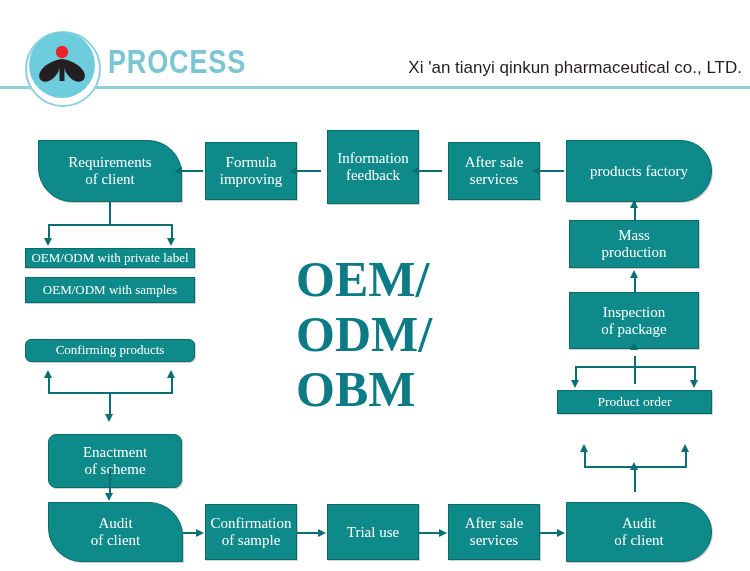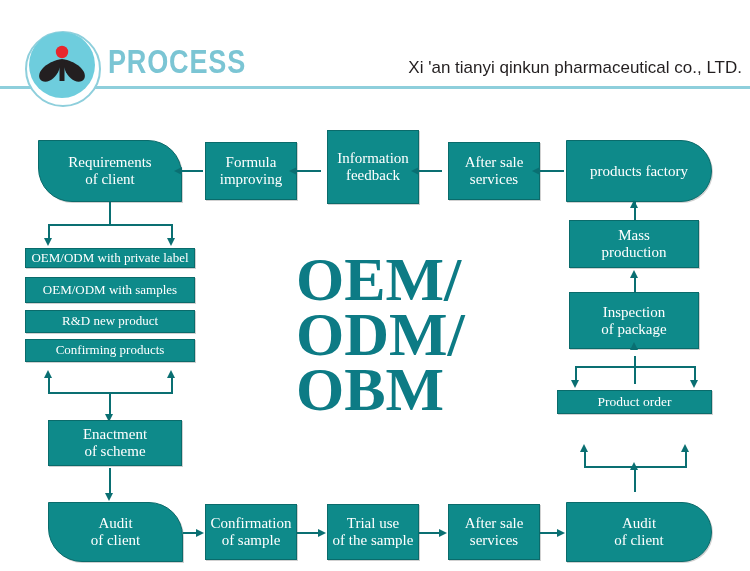--- a/index.html
+++ b/index.html
@@ -69,21 +69,21 @@
   .box.tight{font-size:13px;}
   
   .cut-tr{border-radius:0 34px 0 34px;}   
   .round-r{border-radius:0 34px 34px 0;}
 
   
   .headline{
     position:absolute;left:296px;top:252px;width:180px;
     font-family:"Liberation Serif", serif;
     font-weight:bold;
-    font-size:62px;
+    font-size:50px;
     line-height:55px;
     color:#0d7b85;
     text-align:left;
     letter-spacing:0px;
   }
 
   
   .ln{position:absolute;background:#0a6f72;}
   .ln.v{width:2px;}
   .ln.h{height:2px;}
@@ -172,37 +172,34 @@
   <div class="ln v" style="left:171px;top:224px;height:16px;"></div>
   <div class="ar down" style="left:43.5px;top:238px;"></div>
   <div class="ar down" style="left:166.5px;top:238px;"></div>
 
   <div class="box tight" style="left:25px;top:248px;width:170px;height:20px;">
     <span>OEM/ODM with private label</span>
   </div>
   <div class="box tight" style="left:25px;top:277px;width:170px;height:26px;justify-content:center;">
     <span>OEM/ODM with samples</span>
   </div>
-  <div class="box tight" style="left:25px;top:310px;width:170px;height:23px;">
-    <span>R&amp;D new product</span>
-  </div>
-  <div class="box tight" style="left:25px;top:339px;width:170px;height:23px;">
+  <div class="box tight" style="left:25px;top:339px;width:170px;height:23px;border-radius:6px;">
     <span>Confirming products</span>
   </div>
 
   <div class="ln v" style="left:48px;top:378px;height:16px;"></div>
   <div class="ln v" style="left:171px;top:378px;height:16px;"></div>
   <div class="ln h" style="left:48px;top:392px;width:124px;"></div>
   <div class="ar up" style="left:43.5px;top:370px;"></div>
   <div class="ar up" style="left:166.5px;top:370px;"></div>
 
   <div class="ln v" style="left:109px;top:392px;height:24px;"></div>
   <div class="ar down" style="left:104.5px;top:414px;"></div>
 
-  <div class="box" style="left:48px;top:420px;width:134px;height:46px;">
+  <div class="box" style="left:48px;top:434px;width:134px;height:54px;border-radius:8px;">
     <div>
       <span>Enactment</span>
       <span>of scheme</span>
     </div>
   </div>
 
   <div class="ln v" style="left:109px;top:468px;height:28px;"></div>
   <div class="ar down" style="left:104.5px;top:493px;"></div>
 
   <div class="ln v" style="left:634px;top:202px;height:18px;"></div>
@@ -255,21 +252,20 @@
   <div class="box" style="left:205px;top:504px;width:92px;height:56px;">
     <div>
       <span>Confirmation</span>
       <span>of sample</span>
     </div>
   </div>
 
   <div class="box" style="left:327px;top:504px;width:92px;height:56px;">
     <div>
       <span>Trial use</span>
-      <span>of the sample</span>
     </div>
   </div>
 
   <div class="box" style="left:448px;top:504px;width:92px;height:56px;">
     <div>
       <span>After sale</span>
       <span>services</span>
     </div>
   </div>
 

